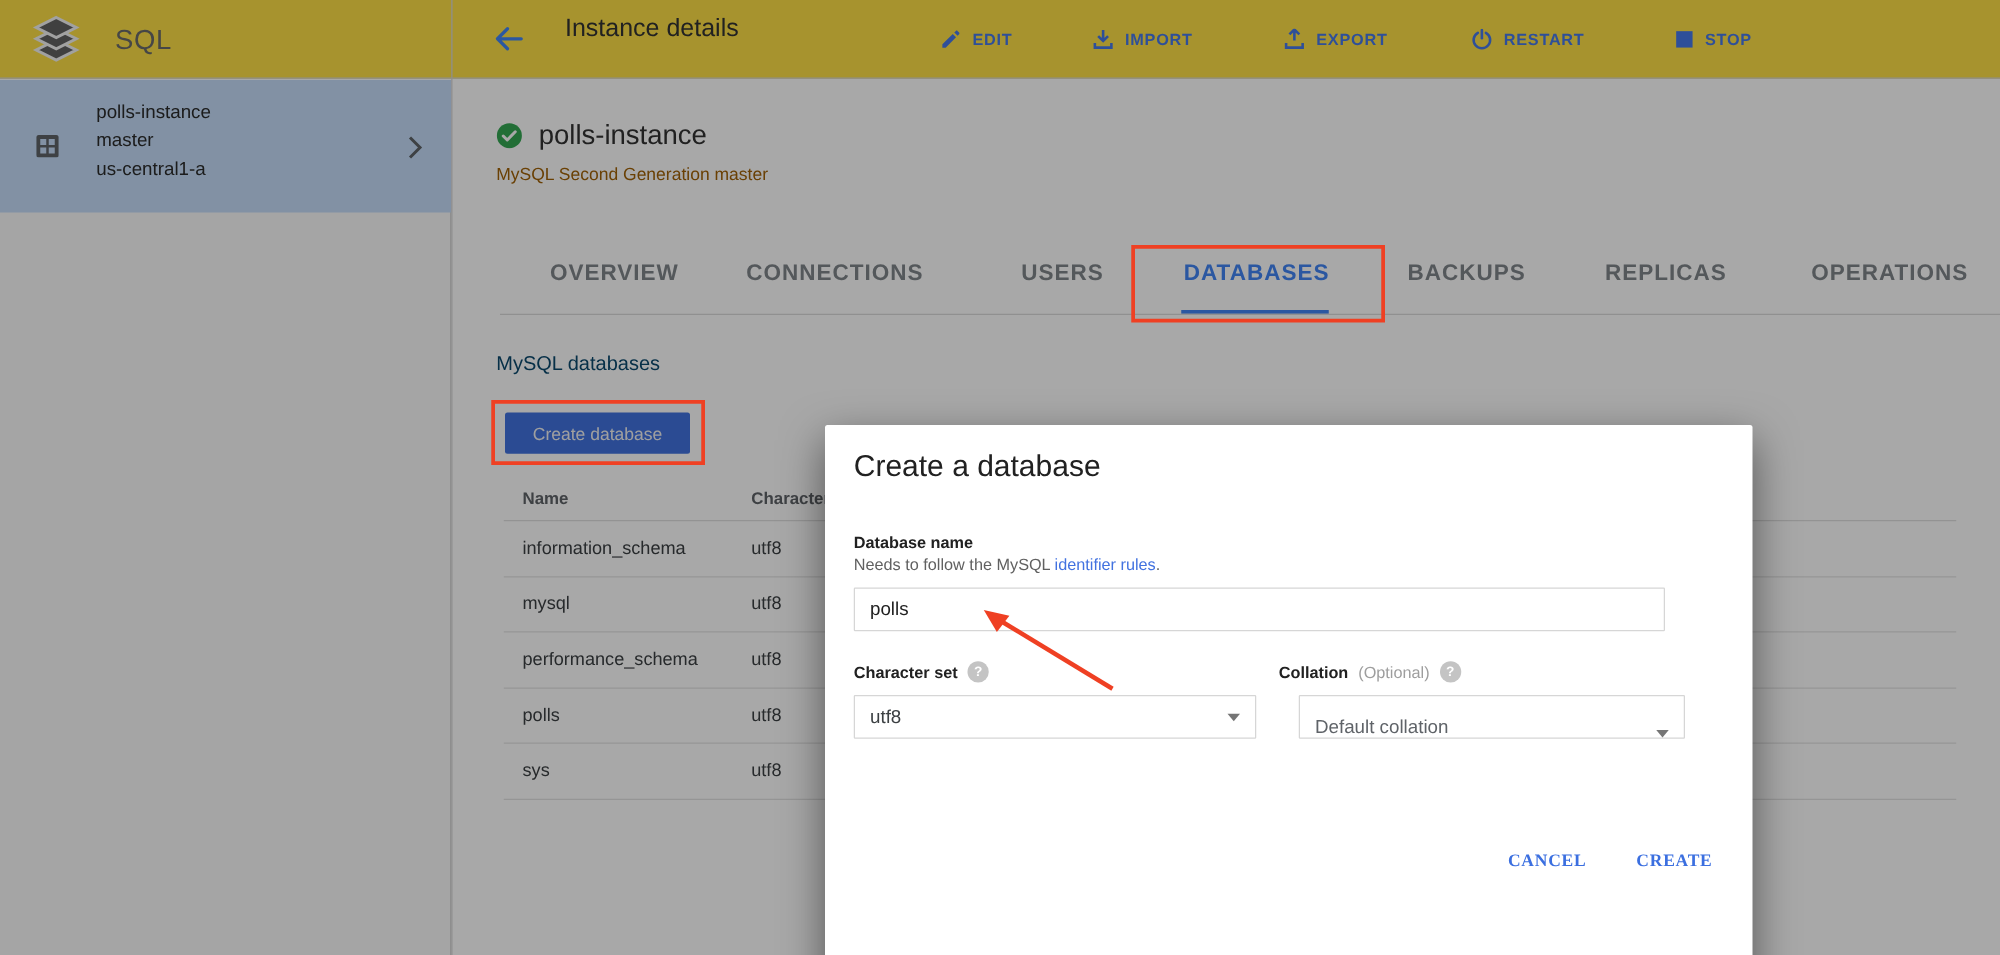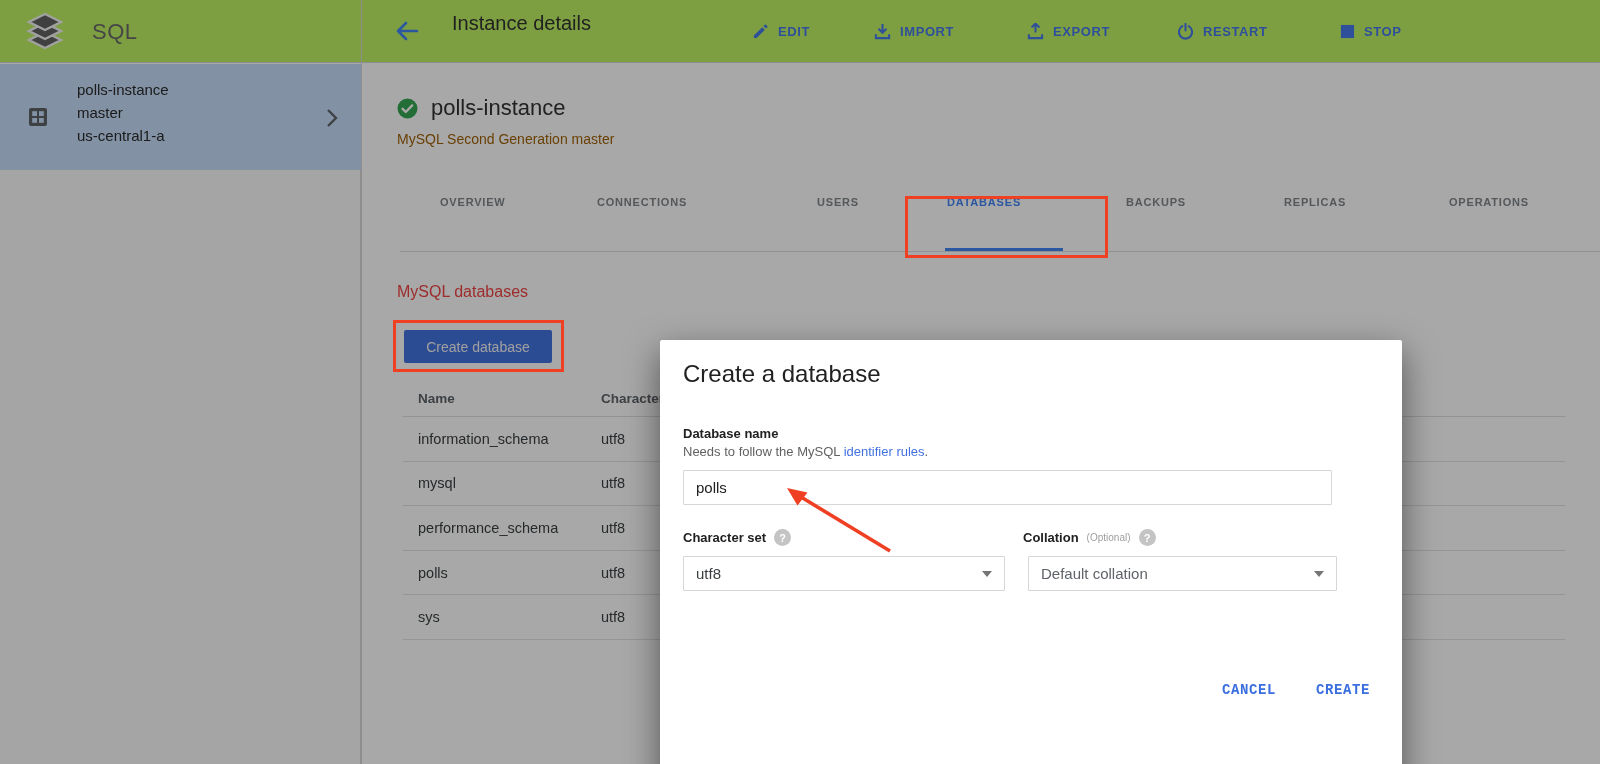--- a/index.html
+++ b/index.html
@@ -1,45 +1,45 @@
 <!DOCTYPE html>
 <html><head>
 <meta charset="utf-8">
 <style>
   * { box-sizing: border-box; margin: 0; padding: 0; }
   body { font-family: "Liberation Sans", "DejaVu Sans", sans-serif; background:#888; }
   .stage { position: relative; width: 1600px; height: 764px; background: #ffffff; overflow: hidden; }
 
   
-  .topbar { position:absolute; left:0; top:0; width:1600px; height:63px; background:#bef264; border-bottom:1px solid #D8D8D8; z-index:1; }
+  .topbar { position:absolute; left:0; top:0; width:1600px; height:63px; background:#fde047; border-bottom:1px solid #D8D8D8; z-index:1; }
   .brand { position:absolute; left:26px; top:0; height:63px; display:flex; align-items:center; gap:28px; }
   .brand-label { font-size:22px; color:#6b6b6b; letter-spacing:.5px; }
   .back-btn { position:absolute; left:392px; top:17px; width:30px; height:30px; background:none; border:none; cursor:pointer; color:#4285F4; }
   .page-title { position:absolute; left:452px; top:0; height:46px; display:flex; align-items:center; font-size:20px; font-weight:400; color:#333333; }
   .tbtn { position:absolute; top:0; height:63px; display:flex; align-items:center; gap:9px; background:none; border:none; cursor:pointer; color:#4779E8; font-family:inherit;text-align:center; }
   .tbtn span { font-size:13px; font-weight:bold; letter-spacing:.6px; }
 
   
   .sidebar { position:absolute; left:0; top:64px; width:361px; height:700px; background:#FBFBFB; border-right:1px solid #D8D8D8; z-index:1; }
   .instance-item { position:absolute; left:0; top:0; width:361px; height:106px; background:#C5DDF9; display:flex; align-items:center; cursor:pointer; }
   .instance-item .grid-ic { position:absolute; left:29px; top:44px; }
   .inst-text { position:absolute; left:77px; top:14px; font-size:15px; line-height:23px; color:#2b2b2b; }
   .instance-item .chev { position:absolute; left:324px; top:44px; color:#5f6368; }
 
   
   .status-row { position:absolute; left:397px; top:95px; display:flex; align-items:center; gap:13px; z-index:1; }
   .status-title { font-size:22px; color:#333333; }
   .subtitle { position:absolute; left:397px; top:131px; font-size:14px; color:#a16207; z-index:1; }
 
-  .tab { position:absolute; top:196px; font-size:11px; font-weight:bold; letter-spacing:.8px; color:#80868B; cursor:pointer; z-index:1; }
+  .tab { position:absolute; top:208px; font-size:18px; font-weight:bold; letter-spacing:.8px; color:#80868B; cursor:pointer; z-index:1; }
   .tab.active { color:#4285F4; }
   .tab-underline { position:absolute; left:945px; top:248px; width:118px; height:3px; background:#4285F4; z-index:1; }
   .tab-divider { position:absolute; left:400px; top:251px; width:1200px; height:1px; background:#DBDBDB; z-index:1; }
 
-  .section-title { position:absolute; left:397px; top:283px; font-size:16px; font-weight:500; color:#ef4444; z-index:1; }
+  .section-title { position:absolute; left:397px; top:283px; font-size:16px; font-weight:500; color:#0c4a6e; z-index:1; }
   .create-btn { position:absolute; left:404px; top:330px; width:148px; height:33px; background:#4273E0; color:#F2F2F2; border:none; border-radius:2px; font-size:14px; font-family:inherit; cursor:pointer; z-index:1; }
 
   .db-table { position:absolute; left:403px; top:380px; width:1162px; z-index:1; }
   .db-head { display:flex; height:37px; align-items:center; border-bottom:1px solid #DFDFDF; }
   .db-row  { display:flex; height:44.6px; align-items:center; border-bottom:1px solid #E3E3E3; }
   .col-name { width:198px; padding-left:15px; font-size:14.5px; color:#3C4043; white-space:nowrap; overflow:visible; }
   .db-head .col-name, .db-head .col-charset { font-size:13.5px; font-weight:bold; color:#5F6368; }
   .col-charset { padding-left:0; font-size:14.5px; color:#3C4043; white-space:nowrap; }
 
   
@@ -50,31 +50,31 @@
            box-shadow:0 12px 34px rgba(0,0,0,.5); z-index:20; }
   .modal-title { position:absolute; left:23px; top:20px; font-size:24px; font-weight:400; color:#212121; }
   .field-label { font-size:13px; font-weight:bold; color:#212121; }
   .lbl-name { position:absolute; left:23px; top:86px; }
   .helper { position:absolute; left:23px; top:104px; font-size:13px; color:#616161; }
   .helper a { color:#4272E0; text-decoration:none; cursor:pointer; }
   .name-input { position:absolute; left:23px; top:130px; width:649px; height:35px; border:1px solid #D6D6D6; border-radius:1px;
                 padding:0 12px; font-size:15px; color:#212121; font-family:inherit; }
   .lbl-row { position:absolute; top:189px; display:flex; align-items:center; gap:8px; }
   .lbl-charset { left:23px; } .lbl-collation { left:363px;justify-content:center; }
-  .optional { font-size:10px; color:#9E9E9E; font-weight:normal; }
+  .optional { font-size:13px; color:#9E9E9E; font-weight:normal; }
   .help-ic { width:17px; height:17px; border-radius:50%; background:#C4C4C4; color:#fff; font-size:11px; font-weight:bold;
              display:inline-flex; align-items:center; justify-content:center; cursor:pointer; }
   .select-box { position:absolute; top:216px; height:35px; border:1px solid #D6D6D6; border-radius:1px; background:#fff;
                 display:flex; align-items:center; padding:0 12px; cursor:pointer; }
-  .sel-charset { left:23px; width:322px; } .sel-collation { left:368px; width:309px; }
+  .sel-charset { left:23px; width:322px; } .sel-collation { left:379px; width:309px;align-items:flex-end; }
   .sel-val { font-size:15px; color:#3C4043; flex:1; }
   .sel-collation .sel-val { color:#5F6368; }
   .caret { width:0; height:0; border-left:5px solid transparent; border-right:5px solid transparent; border-top:6px solid #757575; }
   .dlg-actions { position:absolute; right:32px; top:342px; display:flex; gap:40px; }
-  .dlg-btn { background:none; border:none; font-family:Liberation Mono, monospace; font-size:14px; font-weight:bold; letter-spacing:.6px;
+  .dlg-btn { background:none; border:none; font-family:Liberation Serif, serif; font-size:14px; font-weight:bold; letter-spacing:.6px;
              color:#3B6FE0; cursor:pointer; }
 
   
   .anno { position:absolute; border:3px solid #EF4023; background:transparent; z-index:30; pointer-events:none; }
   .anno-tab { left:905px; top:196px; width:203px; height:62px; }
   .anno-btn { left:393px; top:320px; width:171px; height:52px; }
   .anno-arrow { position:absolute; left:0; top:0; z-index:31; pointer-events:none; }
 
   .vdiv { position:absolute; left:361px; top:0; width:1px; height:764px; background:#D8D8D8; z-index:2; }
 </style>

